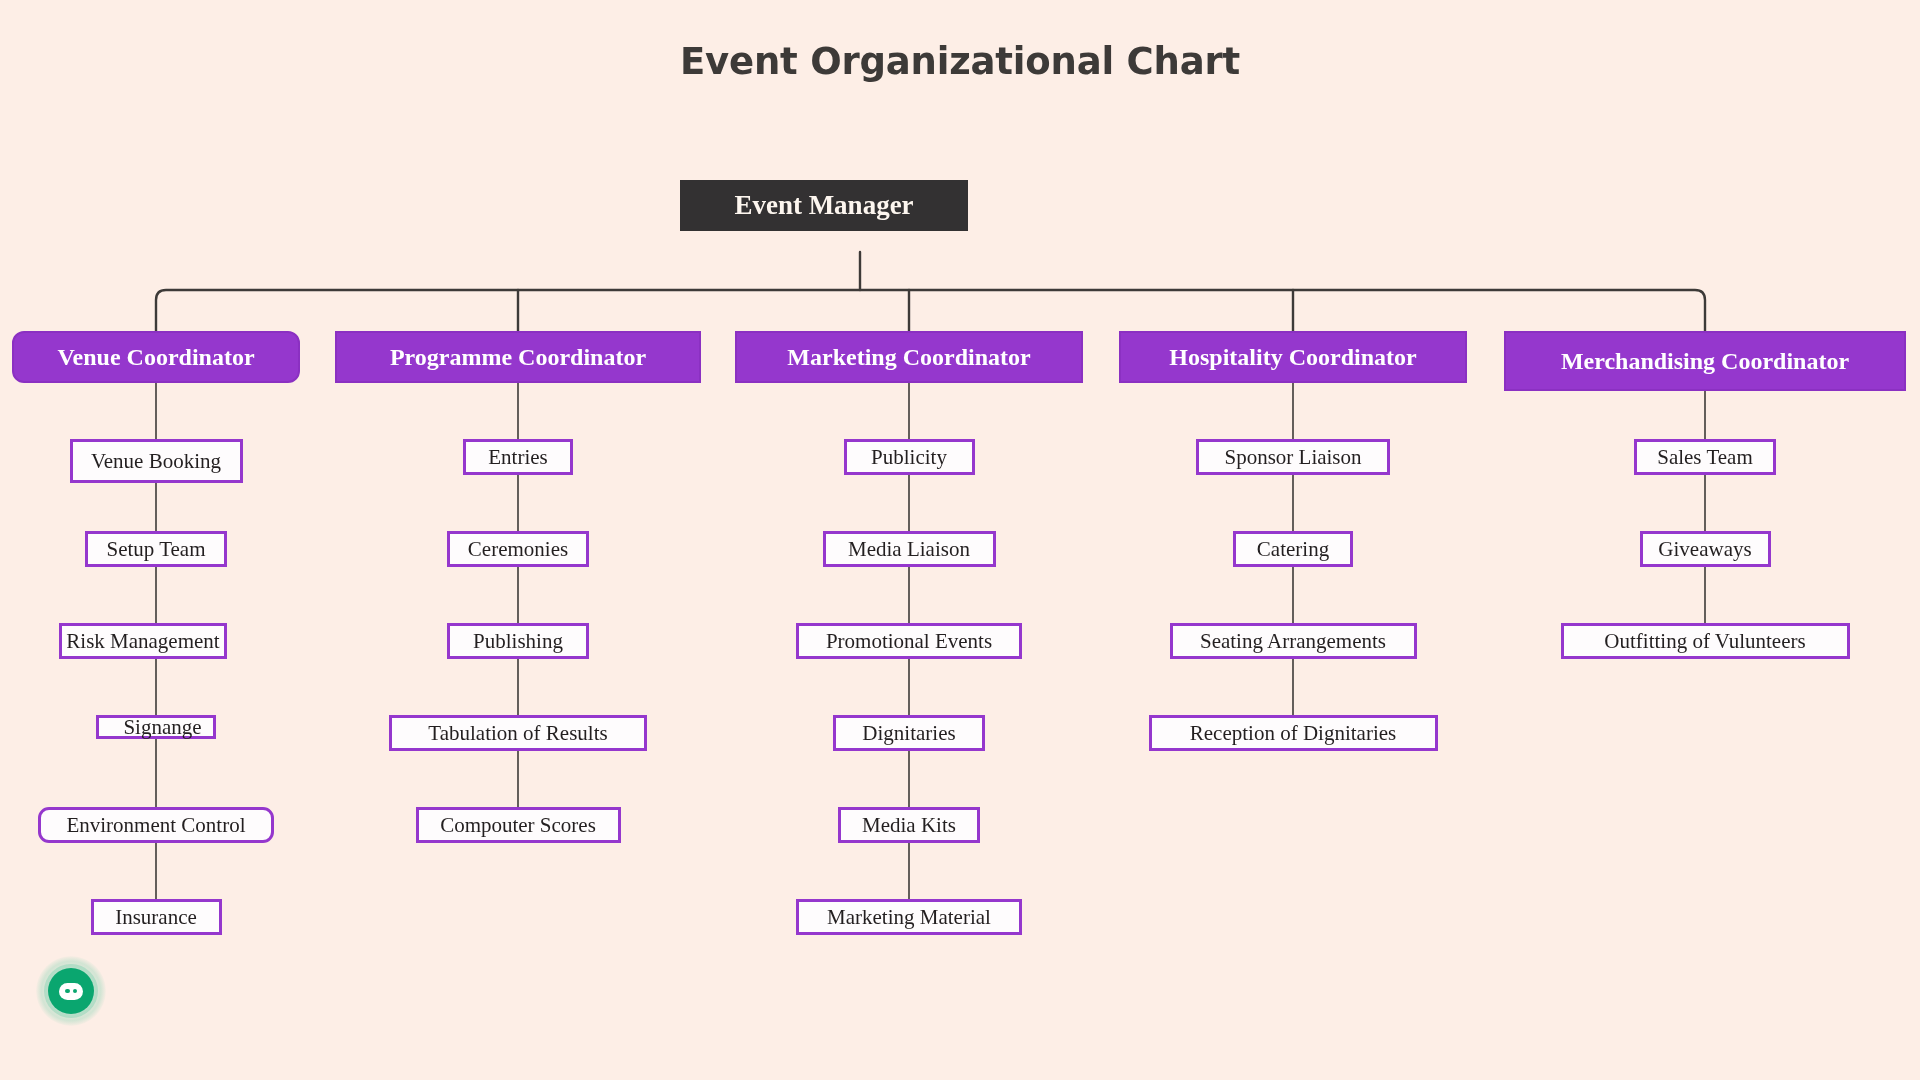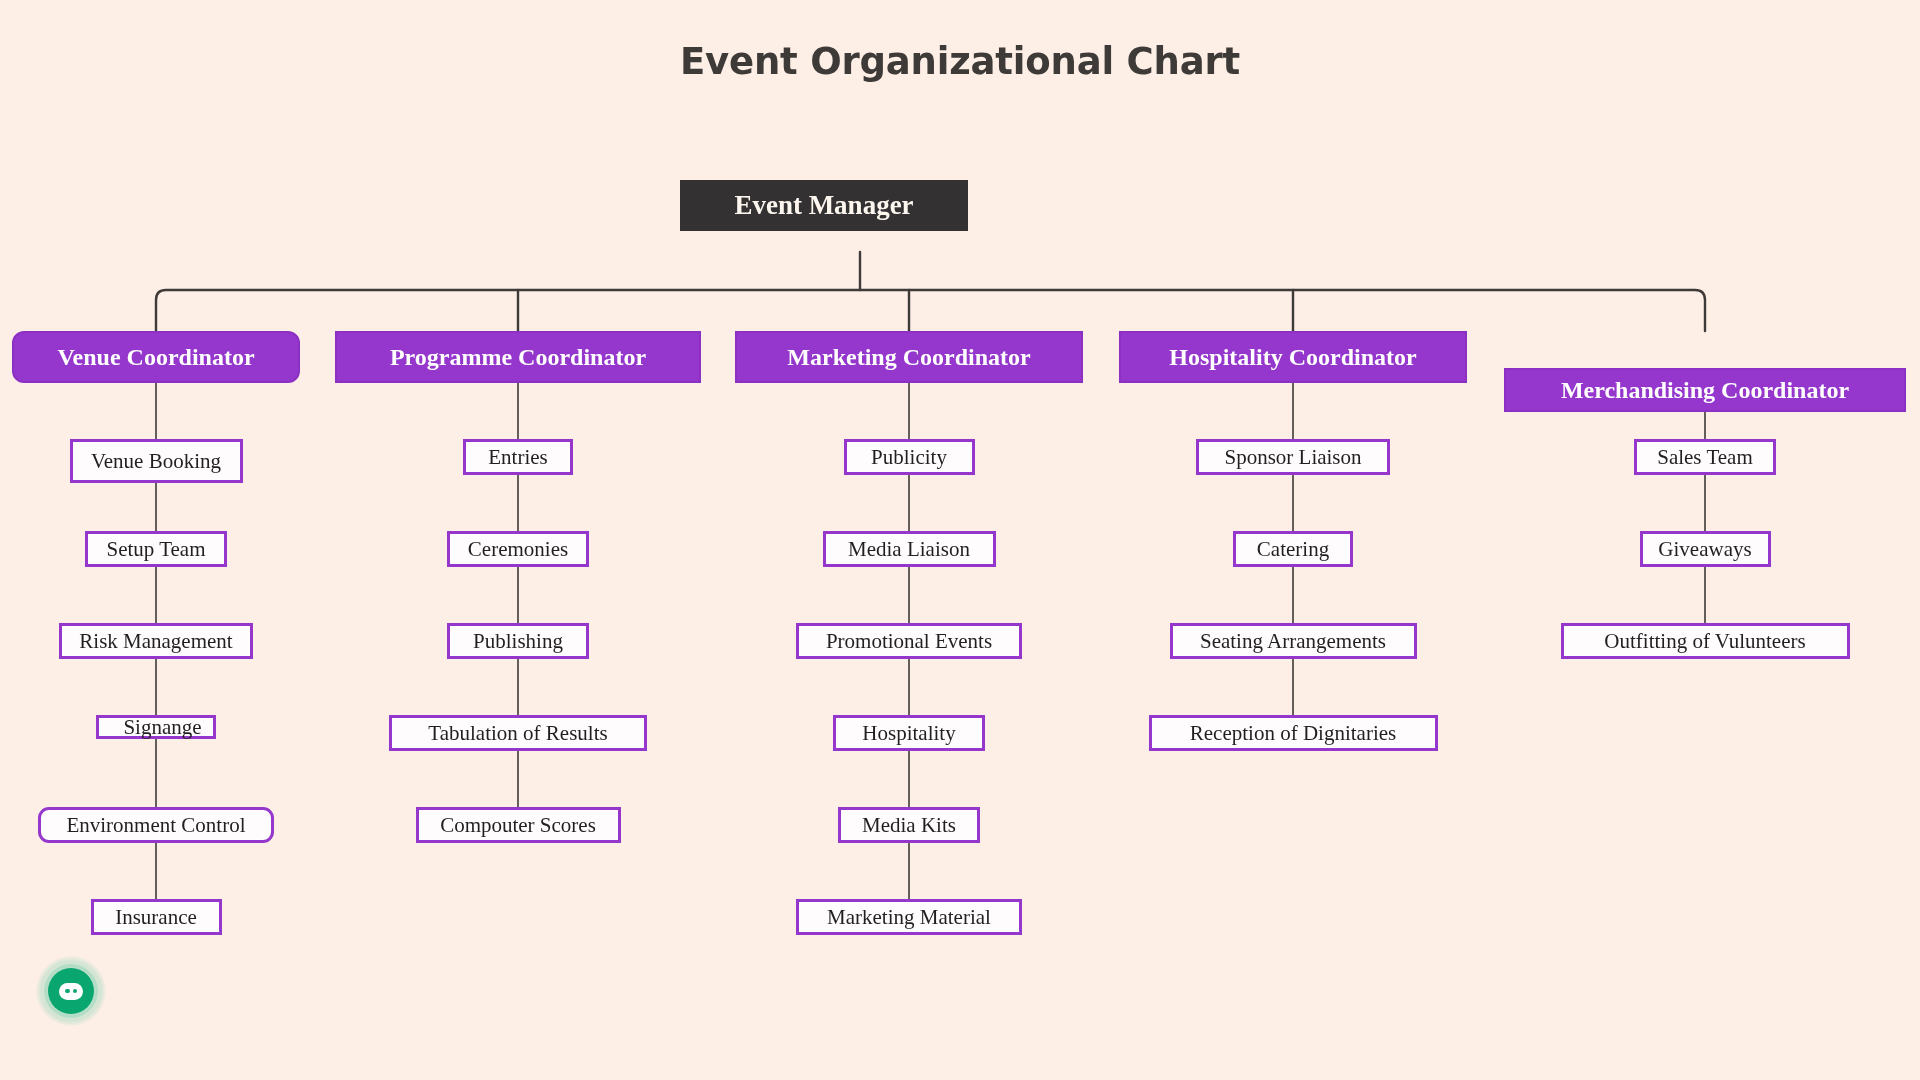--- a/index.html
+++ b/index.html
@@ -137,43 +137,43 @@
       <path d="M 909 383 L 909 917" fill="none" stroke="#3d3a38" stroke-width="1.6" stroke-linecap="round" stroke-linejoin="round"></path>
       <path d="M 1293 383 L 1293 733" fill="none" stroke="#3d3a38" stroke-width="1.6" stroke-linecap="round" stroke-linejoin="round"></path>
       <path d="M 1705 383 L 1705 641" fill="none" stroke="#3d3a38" stroke-width="1.6" stroke-linecap="round" stroke-linejoin="round"></path>
     </svg>
 
   <div id="nodes">
       <div class="node node-root" style="left: 680px; top: 180px; width: 288px; height: 51px;">Event Manager</div>
       <div class="node node-l1" style="left: 12px; top: 331px; width: 288px; height: 52px; border-radius: 12px;">Venue Coordinator</div>
       <div class="node node-leaf" style="left: 69.5px; top: 439px; width: 173px; height: 44px;">Venue Booking</div>
       <div class="node node-leaf" style="left: 85px; top: 531px; width: 142px; height: 36px;">Setup Team</div>
-      <div class="node node-leaf" style="left: 59px; top: 623px; width: 194px; height: 36px;">Risk Management</div>
+      <div class="node node-leaf" style="left: 59px; top: 623px; width: 168px; height: 36px;">Risk Management</div>
       <div class="node node-leaf" style="left: 96px; top: 715px; width: 120px; height: 24px; padding-left: 13px;">Signange</div>
       <div class="node node-leaf" style="left: 38px; top: 807px; width: 236px; height: 36px; border-radius: 11px;">Environment Control</div>
       <div class="node node-leaf" style="left: 90.5px; top: 899px; width: 131px; height: 36px; text-align: center;">Insurance</div>
       <div class="node node-l1" style="left: 335px; top: 331px; width: 366px; height: 52px;">Programme Coordinator</div>
       <div class="node node-leaf" style="left: 463px; top: 439px; width: 110px; height: 36px;">Entries</div>
       <div class="node node-leaf" style="left: 447px; top: 531px; width: 142px; height: 36px;">Ceremonies</div>
       <div class="node node-leaf" style="left: 447px; top: 623px; width: 142px; height: 36px;">Publishing</div>
       <div class="node node-leaf" style="left: 389px; top: 715px; width: 258px; height: 36px;">Tabulation of Results</div>
       <div class="node node-leaf" style="left: 415.5px; top: 807px; width: 205px; height: 36px;">Compouter Scores</div>
       <div class="node node-l1" style="left: 735px; top: 331px; width: 348px; height: 52px;">Marketing Coordinator</div>
       <div class="node node-leaf" style="left: 843.5px; top: 439px; width: 131px; height: 36px;">Publicity</div>
       <div class="node node-leaf" style="left: 822.5px; top: 531px; width: 173px; height: 36px;">Media Liaison</div>
       <div class="node node-leaf" style="left: 796px; top: 623px; width: 226px; height: 36px;">Promotional Events</div>
-      <div class="node node-leaf" style="left: 833px; top: 715px; width: 152px; height: 36px;">Hospitality</div>
+      <div class="node node-leaf" style="left: 833px; top: 715px; width: 152px; height: 36px;">Dignitaries</div>
       <div class="node node-leaf" style="left: 838px; top: 807px; width: 142px; height: 36px;">Media Kits</div>
       <div class="node node-leaf" style="left: 796px; top: 899px; width: 226px; height: 36px;">Marketing Material</div>
       <div class="node node-l1" style="left: 1119px; top: 331px; width: 348px; height: 52px;">Hospitality Coordinator</div>
       <div class="node node-leaf" style="left: 1196px; top: 439px; width: 194px; height: 36px;">Sponsor Liaison</div>
       <div class="node node-leaf" style="left: 1233px; top: 531px; width: 120px; height: 36px;">Catering</div>
       <div class="node node-leaf" style="left: 1169.5px; top: 623px; width: 247px; height: 36px;">Seating Arrangements</div>
       <div class="node node-leaf" style="left: 1148.5px; top: 715px; width: 289px; height: 36px;">Reception of Dignitaries</div>
-      <div class="node node-l1" style="left: 1504px; top: 331px; width: 402px; height: 44px; margin-top: 37px;">Merchandising Coordinator</div>
+      <div class="node node-l1" style="left: 1504px; top: 331px; width: 402px; height: 60px;">Merchandising Coordinator</div>
       <div class="node node-leaf" style="left: 1634px; top: 439px; width: 142px; height: 36px;">Sales Team</div>
       <div class="node node-leaf" style="left: 1639.5px; top: 531px; width: 131px; height: 36px;">Giveaways</div>
       <div class="node node-leaf" style="left: 1560.5px; top: 623px; width: 289px; height: 36px;">Outfitting of Vulunteers</div>
     </div>
 
   <div class="bot-widget">
     <div class="bot-ring">
       <div class="bot-face">
         <span class="bot-eye"></span>
         <span class="bot-eye"></span>

